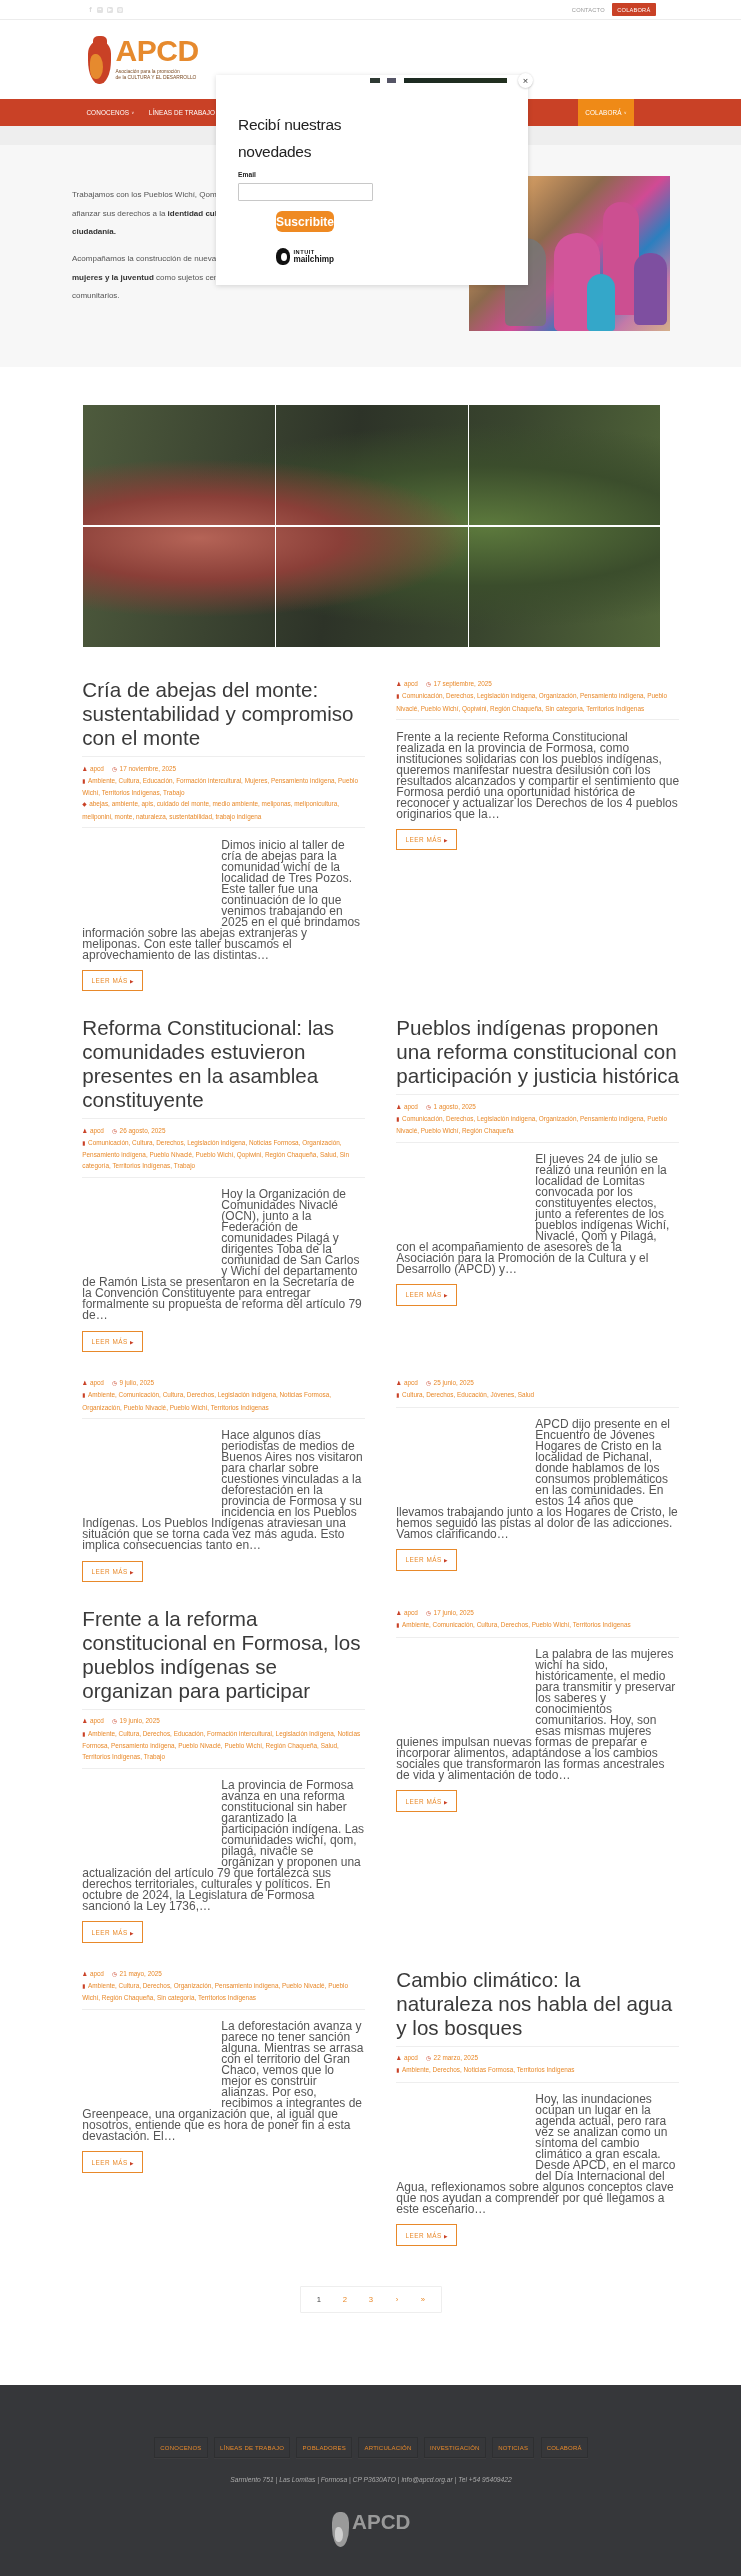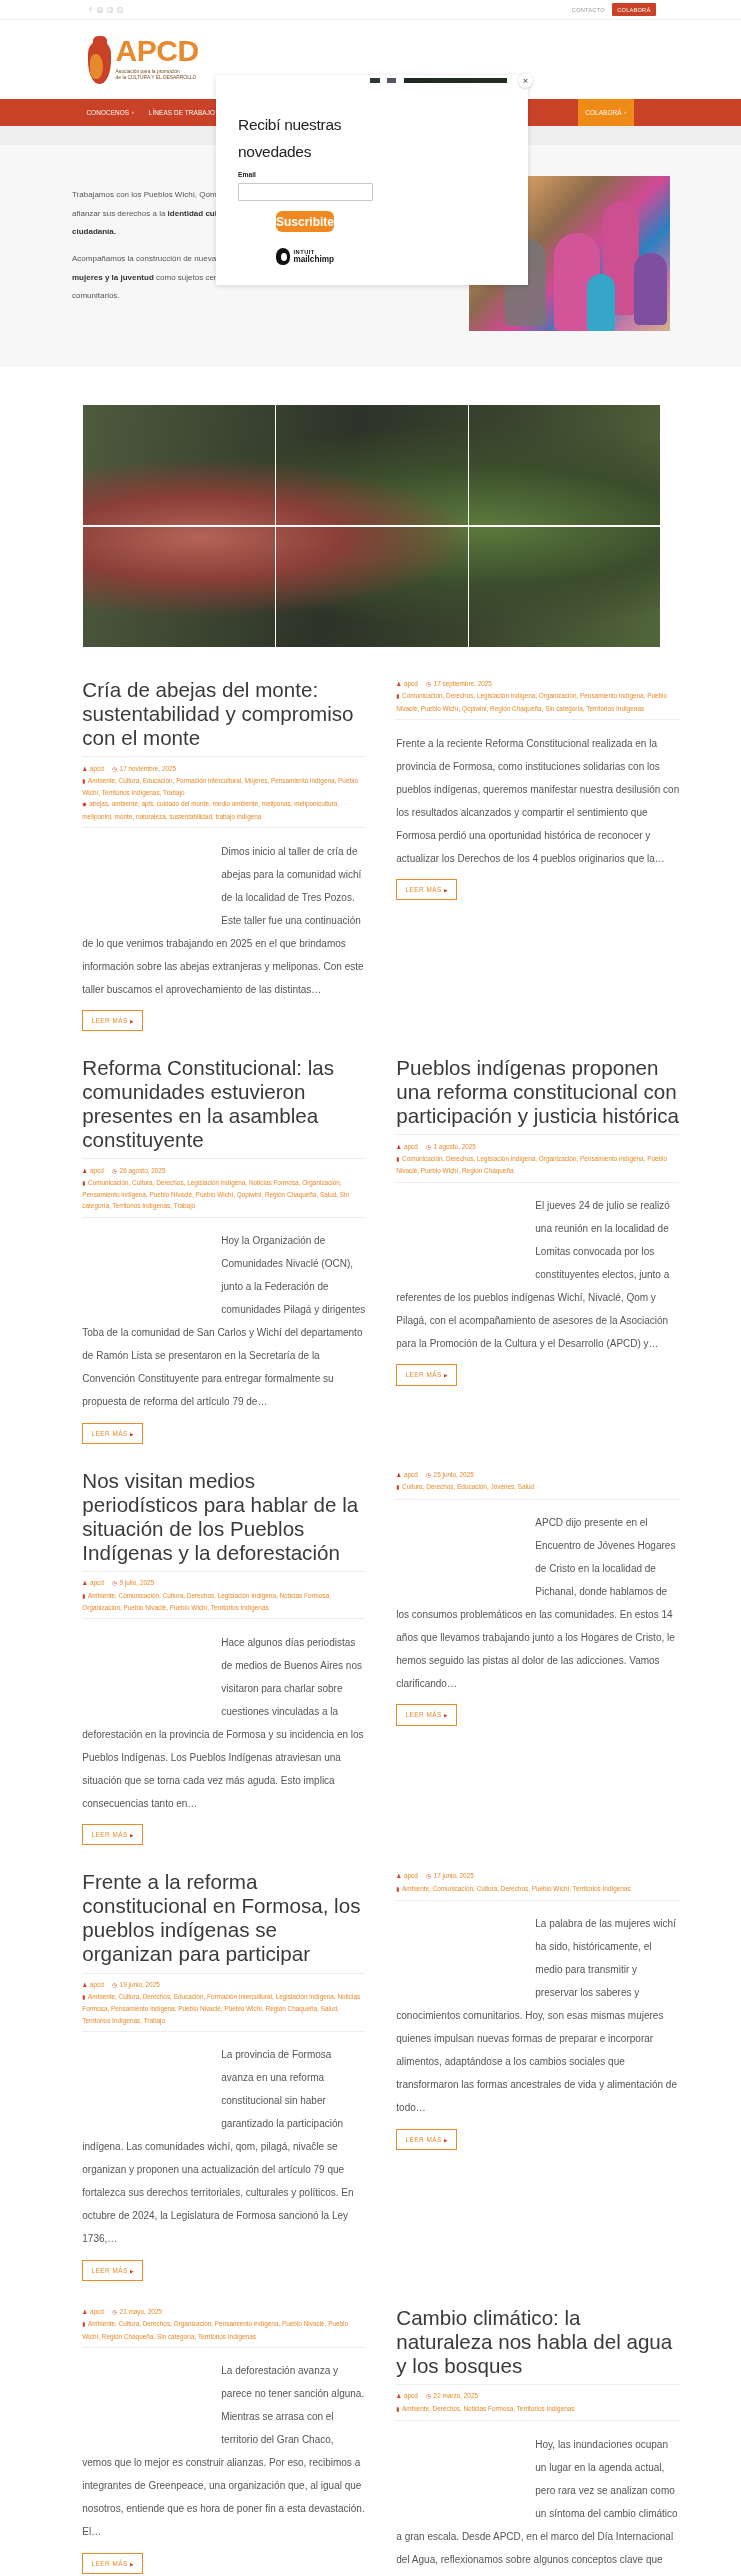--- a/index.html
+++ b/index.html
@@ -53,21 +53,21 @@
 .hero-img .hl{position:absolute;left:0;right:0;height:1.5px;background:#fff;top:120px}
 
 .posts .wrap{display:grid;grid-template-columns:283px 283px;column-gap:31px;padding:0 10.3px}
 .post{margin-bottom:25px}
 .post h2{font-size:20.6px;line-height:24px;font-weight:normal;color:#3a3a3a;padding-bottom:6.2px;border-bottom:0.5px solid #eee;margin-bottom:5.2px}
 .meta{font-size:6.4px;line-height:11.3px;color:#e8892a;border-bottom:0.5px solid #eee;padding-bottom:5.2px;margin-bottom:11.3px}
 .meta .row{display:block}
 .meta .ic{color:#c94126;font-size:5.7px;margin-right:2.6px}
 .meta .author{margin-right:8.2px}
 .meta .cats a,.meta .tags a{color:#e8892a}
-.excerpt{font-size:10px;line-height:23px;color:#555}
+.excerpt{font-size:12px;line-height:11px;color:#555}
 .excerpt .float{float:left;width:139px;height:88px}
 .excerpt::after{content:"";display:block;clear:both}
 .more{display:inline-block;margin-top:9.3px;border:1px solid #e8892a;color:#e8892a;font-size:6.4px;letter-spacing:0.5px;padding:6.2px 8.2px}
 .more .tri{font-size:4.6px;color:#c94126;margin-left:2.1px}
 
 .pager{display:flex;justify-content:center;padding:15.5px 0 72px}
 .pager .box{display:flex;border:0.5px solid #eee;border-radius:1px;padding:0 5.2px}
 .pager span{display:inline-block;width:26px;text-align:center;line-height:25px;font-size:7.7px;color:#e8892a}
 .pager span.cur{color:#444}
 
@@ -186,21 +186,21 @@
             <span class="row cats"><span class="ic">▮</span><a>Comunicación, Derechos, Legislación indígena, Organización, Pensamiento indígena, Pueblo Nivaclé, Pueblo Wichí, Qopiwini, Región Chaqueña, Sin categoría, Territorios Indígenas</a></span>
           </div><div class="excerpt"><span>Frente a la reciente Reforma Constitucional realizada en la provincia de Formosa, como instituciones solidarias con los pueblos indígenas, queremos manifestar nuestra desilusión con los resultados alcanzados y compartir el sentimiento que Formosa perdió una oportunidad histórica de reconocer y actualizar los Derechos de los 4 pueblos originarios que la…</span></div><a class="more"><span>LEER MÁS</span><span class="tri">▶</span></a></article>
         <article class="post"><h2>Reforma Constitucional: las comunidades estuvieron presentes en la asamblea constituyente</h2><div class="meta">
             <span class="row"><span class="ic">♟</span><a class="author">apcd</a><span class="ic">◷</span><a>26 agosto, 2025</a></span>
             <span class="row cats"><span class="ic">▮</span><a>Comunicación, Cultura, Derechos, Legislación indígena, Noticias Formosa, Organización, Pensamiento indígena, Pueblo Nivaclé, Pueblo Wichí, Qopiwini, Región Chaqueña, Salud, Sin categoría, Territorios Indígenas, Trabajo</a></span>
           </div><div class="excerpt"><div class="float"></div><span>Hoy la Organización de Comunidades Nivaclé (OCN), junto a la Federación de comunidades Pilagá y dirigentes Toba de la comunidad de San Carlos y Wichí del departamento de Ramón Lista se presentaron en la Secretaría de la Convención Constituyente para entregar formalmente su propuesta de reforma del artículo 79 de…</span></div><a class="more"><span>LEER MÁS</span><span class="tri">▶</span></a></article>
         <article class="post"><h2>Pueblos indígenas proponen una reforma constitucional con participación y justicia histórica</h2><div class="meta">
             <span class="row"><span class="ic">♟</span><a class="author">apcd</a><span class="ic">◷</span><a>1 agosto, 2025</a></span>
             <span class="row cats"><span class="ic">▮</span><a>Comunicación, Derechos, Legislación indígena, Organización, Pensamiento indígena, Pueblo Nivaclé, Pueblo Wichí, Región Chaqueña</a></span>
           </div><div class="excerpt"><div class="float"></div><span>El jueves 24 de julio se realizó una reunión en la localidad de Lomitas convocada por los constituyentes electos, junto a referentes de los pueblos indígenas Wichí, Nivaclé, Qom y Pilagá, con el acompañamiento de asesores de la Asociación para la Promoción de la Cultura y el Desarrollo (APCD) y…</span></div><a class="more"><span>LEER MÁS</span><span class="tri">▶</span></a></article>
-        <article class="post"><h2>Nos visitan medios periodísticos para hablar de la situación de los Pueblos Indígenas y la deforestación</h2><div class="meta">
+        <article class="post"><div class="meta">
             <span class="row"><span class="ic">♟</span><a class="author">apcd</a><span class="ic">◷</span><a>9 julio, 2025</a></span>
             <span class="row cats"><span class="ic">▮</span><a>Ambiente, Comunicación, Cultura, Derechos, Legislación indígena, Noticias Formosa, Organización, Pueblo Nivaclé, Pueblo Wichí, Territorios Indígenas</a></span>
           </div><div class="excerpt"><div class="float"></div><span>Hace algunos días periodistas de medios de Buenos Aires nos visitaron para charlar sobre cuestiones vinculadas a la deforestación en la provincia de Formosa y su incidencia en los Pueblos Indígenas.    Los Pueblos Indígenas atraviesan una situación que se torna cada vez más aguda. Esto implica consecuencias tanto en…</span></div><a class="more"><span>LEER MÁS</span><span class="tri">▶</span></a></article>
         <article class="post"><div class="meta">
             <span class="row"><span class="ic">♟</span><a class="author">apcd</a><span class="ic">◷</span><a>25 junio, 2025</a></span>
             <span class="row cats"><span class="ic">▮</span><a>Cultura, Derechos, Educación, Jóvenes, Salud</a></span>
           </div><div class="excerpt"><div class="float"></div><span>APCD dijo presente en el Encuentro de Jóvenes Hogares de Cristo en la localidad de Pichanal, donde hablamos de los consumos problemáticos en las comunidades. En estos 14 años que llevamos trabajando junto a los Hogares de Cristo, le hemos seguido las pistas al dolor de las adicciones. Vamos clarificando…</span></div><a class="more"><span>LEER MÁS</span><span class="tri">▶</span></a></article>
         <article class="post"><h2>Frente a la reforma constitucional en Formosa, los pueblos indígenas se organizan para participar</h2><div class="meta">
             <span class="row"><span class="ic">♟</span><a class="author">apcd</a><span class="ic">◷</span><a>19 junio, 2025</a></span>
             <span class="row cats"><span class="ic">▮</span><a>Ambiente, Cultura, Derechos, Educación, Formación intercultural, Legislación indígena, Noticias Formosa, Pensamiento indígena, Pueblo Nivaclé, Pueblo Wichí, Región Chaqueña, Salud, Territorios Indígenas, Trabajo</a></span>

